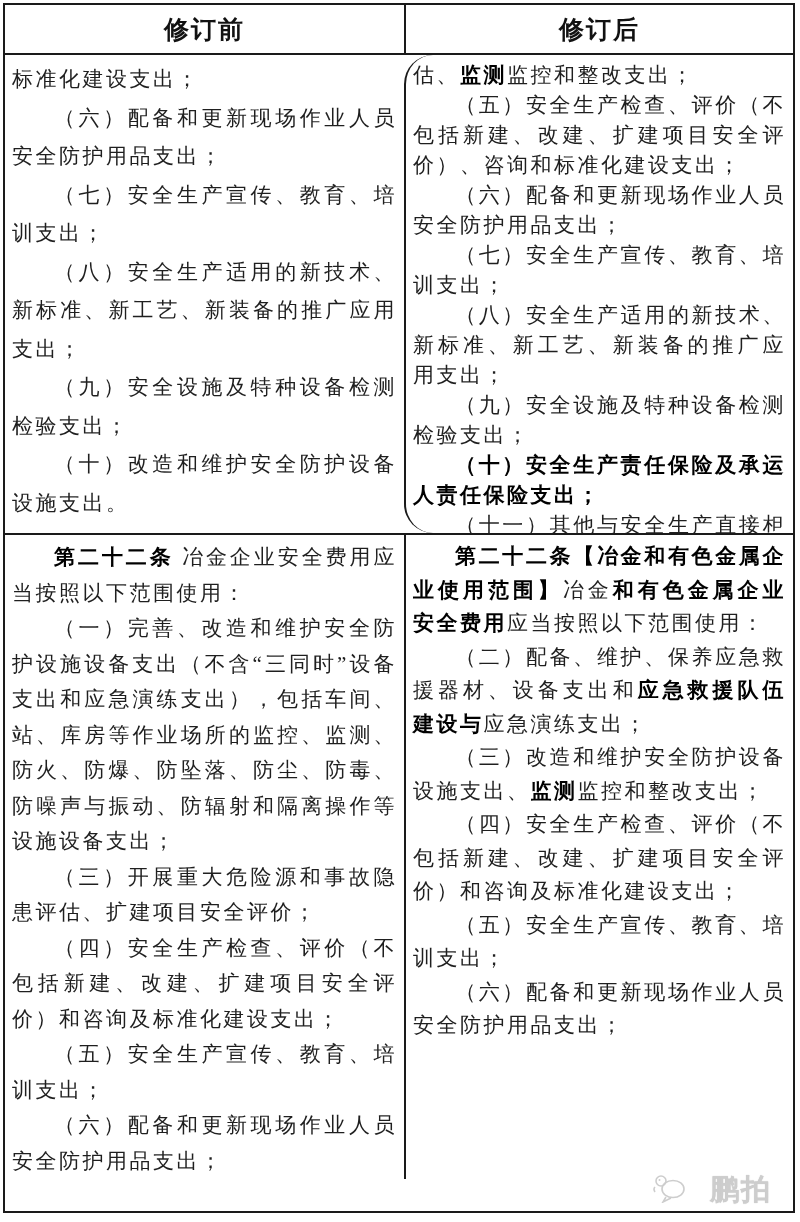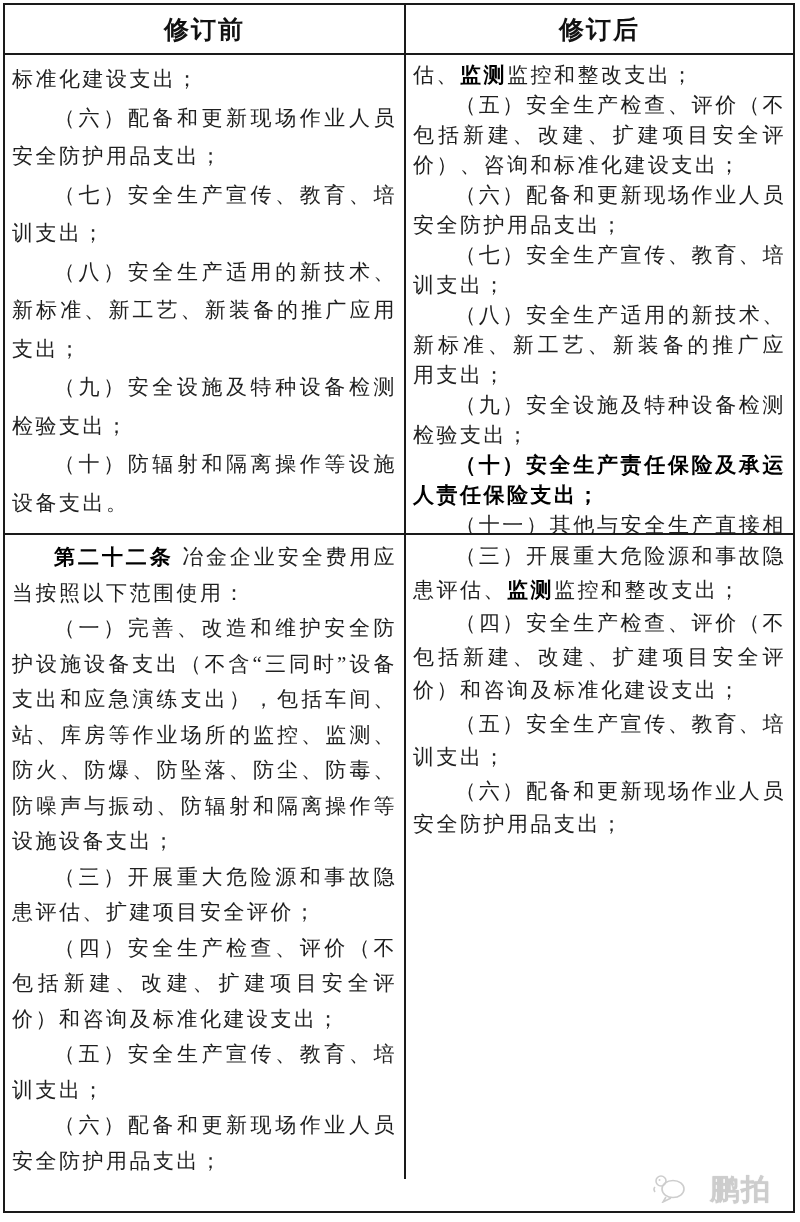--- a/index.html
+++ b/index.html
@@ -57,21 +57,21 @@
     padding: 5px 7px 0 7px;
     box-sizing: border-box;
     overflow: hidden;
     color: #1f1f1f;
     font-size: 21px;
     letter-spacing: 2.5px;
     text-align: justify;
   }
   .cell.after { border-left: 2px solid #1a1a1a; }
   .r0 .cell.before { line-height: 38.5px; }
-  .r0 .cell.after  { line-height: 30px; }
+  .r0 .cell.after  { line-height: 30px; border-radius: 29px; }
   .r1 .cell.before { line-height: 35.5px; }
   .r1 .cell.after  { line-height: 33.5px; }
   .para { margin: 0; }
   .para.indent { text-indent: 2em; }
   .b { font-weight: bold; color: #000; }
   .watermark {
     position: absolute;
     right: 10px;
     bottom: 12px;
     display: flex;
@@ -98,21 +98,21 @@
       <div class="th">修订后</div>
     </div>
     <div id="rows-container">
         <div class="trow r0">
           <div class="cell before">
             <p class="para"><span>标准化建设支出；</span></p>
             <p class="para indent"><span>（六）配备和更新现场作业人员安全防护用品支出；</span></p>
             <p class="para indent"><span>（七）安全生产宣传、教育、培训支出；</span></p>
             <p class="para indent"><span>（八）安全生产适用的新技术、新标准、新工艺、新装备的推广应用支出；</span></p>
             <p class="para indent"><span>（九）安全设施及特种设备检测检验支出；</span></p>
-            <p class="para indent"><span>（十）防辐射和隔离操作等设施设备支出。</span></p>
+            <p class="para indent"><span>（十）改造和维护安全防护设备设施支出。</span></p>
           </div>
           <div class="cell after">
             <p class="para"><span>估、</span><span class="b">监测</span><span>监控和整改支出；</span></p>
             <p class="para indent"><span>（五）安全生产检查、评价（不包括新建、改建、扩建项目安全评价）、咨询和标准化建设支出；</span></p>
             <p class="para indent"><span>（六）配备和更新现场作业人员安全防护用品支出；</span></p>
             <p class="para indent"><span>（七）安全生产宣传、教育、培训支出；</span></p>
             <p class="para indent"><span>（八）安全生产适用的新技术、新标准、新工艺、新装备的推广应用支出；</span></p>
             <p class="para indent"><span>（九）安全设施及特种设备检测检验支出；</span></p>
             <p class="para indent"><span class="b">（十）安全生产责任保险及承运人责任保险支出；</span></p>
             <p class="para indent"><span>（十一）其他与安全生产直接相关的支出。</span></p>
@@ -121,21 +121,23 @@
         <div class="trow r1">
           <div class="cell before">
             <p class="para indent"><span class="b">第二十二条</span><span> 冶金企业安全费用应当按照以下范围使用：</span></p>
             <p class="para indent"><span>（一）完善、改造和维护安全防护设施设备支出（不含“三同时”设备支出和应急演练支出），包括车间、站、库房等作业场所的监控、监测、防火、防爆、防坠落、防尘、防毒、防噪声与振动、防辐射和隔离操作等设施设备支出；</span></p>
             <p class="para indent"><span>（三）开展重大危险源和事故隐患评估、扩建项目安全评价；</span></p>
             <p class="para indent"><span>（四）安全生产检查、评价（不包括新建、改建、扩建项目安全评价）和咨询及标准化建设支出；</span></p>
             <p class="para indent"><span>（五）安全生产宣传、教育、培训支出；</span></p>
             <p class="para indent"><span>（六）配备和更新现场作业人员安全防护用品支出；</span></p>
           </div>
           <div class="cell after">
-            <p class="para indent"><span>（三）开展重大危险源和事故隐患评估、</span><span class="b">监测</span><span>监控和整改支出；</span></p>
+            <p class="para indent"><span class="b">第二十二条【冶金和有色金属企业使用范围】</span><span>冶金</span><span class="b">和有色金属企业安全费用</span><span>应当按照以下范围使用：</span></p>
+            <p class="para indent"><span>（二）配备、维护、保养应急救援器材、设备支出和</span><span class="b">应急救援队伍建设与</span><span>应急演练支出；</span></p>
+            <p class="para indent"><span>（三）改造和维护安全防护设备设施支出、</span><span class="b">监测</span><span>监控和整改支出；</span></p>
             <p class="para indent"><span>（四）安全生产检查、评价（不包括新建、改建、扩建项目安全评价）和咨询及标准化建设支出；</span></p>
             <p class="para indent"><span>（五）安全生产宣传、教育、培训支出；</span></p>
             <p class="para indent"><span>（六）配备和更新现场作业人员安全防护用品支出；</span></p>
           </div>
         </div>
       </div>
   </div>
 
   <div class="watermark">
     <span>

